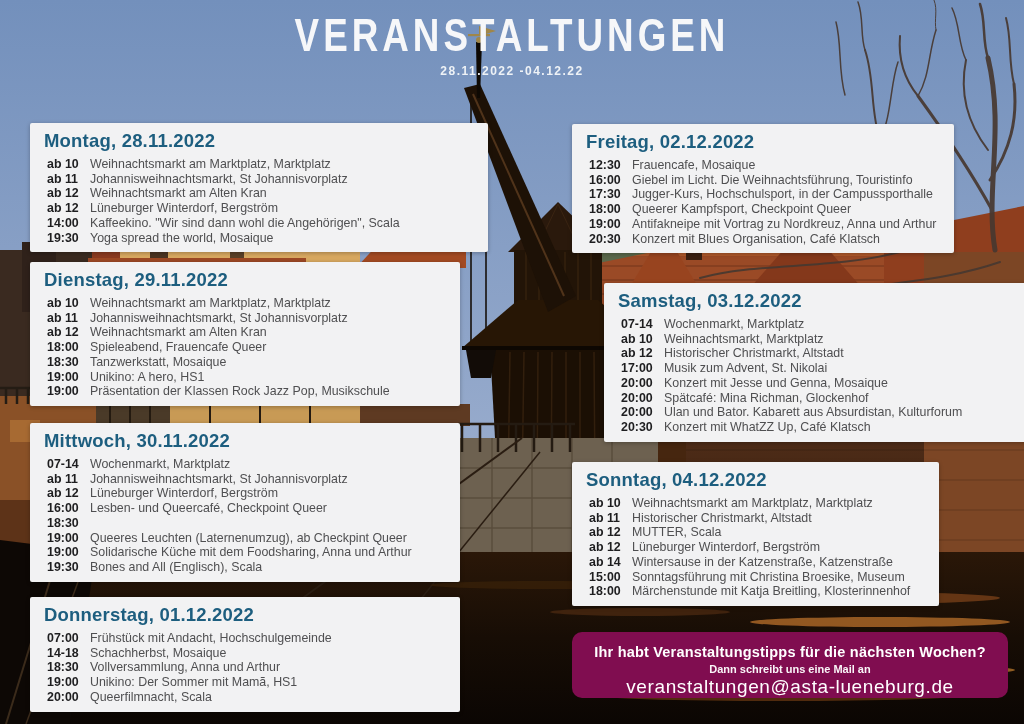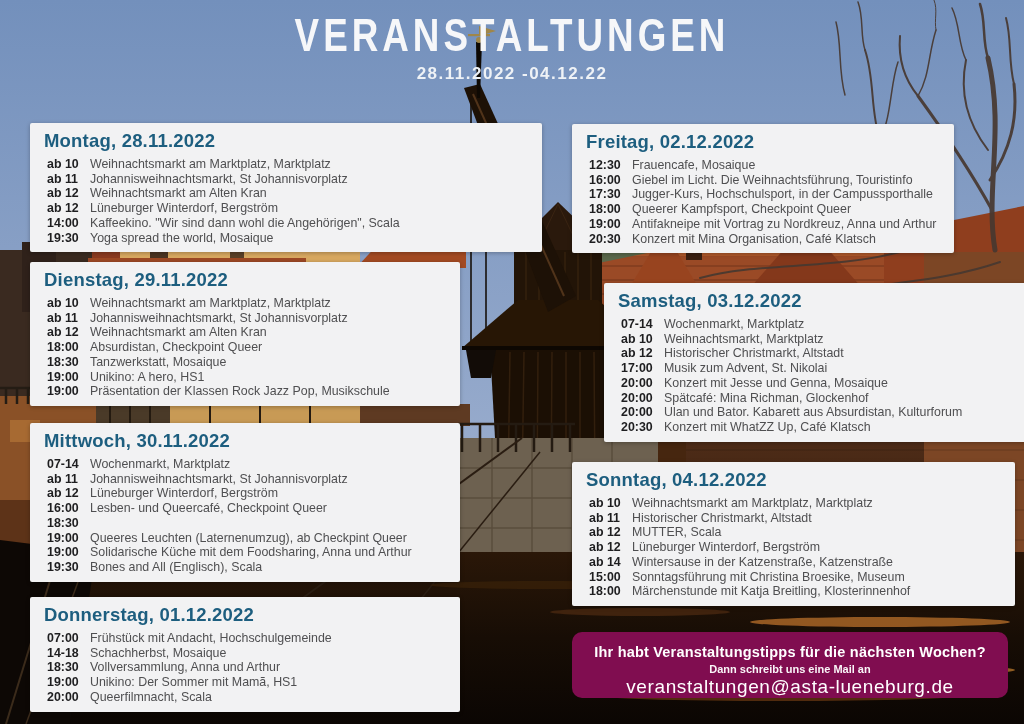--- a/index.html
+++ b/index.html
@@ -4,38 +4,38 @@
 <style>
   html,body{margin:0;padding:0;background:#1a1a1a;}
   .poster{position:relative;width:1024px;height:724px;overflow:hidden;
           font-family:"Liberation Sans",sans-serif;background:#000000;}
   .bg{position:absolute;inset:0;}
 
   .title{position:absolute;top:8px;left:0;width:100%;margin:0;text-align:center;
          color:#f6f7f9;font-size:46px;font-weight:700;letter-spacing:5px;
          transform:scaleX(.8);transform-origin:center;white-space:nowrap;}
   .subtitle{position:absolute;top:64px;left:0;width:100%;text-align:center;
-            color:#eef2f6;font-size:17px;font-weight:700;letter-spacing:1.5px;}
+            color:#eef2f6;font-size:12px;font-weight:700;letter-spacing:1.5px;}
 
   .card{position:absolute;background:#f2f2f3;border-radius:2px;
         padding:8px 14px 7px 14px;box-sizing:border-box;
         box-shadow:0 1px 4px rgba(0,0,0,.28);}
   .card-title{margin:0 0 6px 0;font-size:18.5px;line-height:20px;font-weight:700;
               color:#1d5e7f;letter-spacing:.2px;}
   .event-row{display:flex;font-size:12.4px;line-height:14.7px;}
   .time{flex:0 0 46px;width:46px;font-weight:700;color:#1e1e20;padding-left:3px;box-sizing:border-box;}
   .desc{flex:1;color:#4f4f51;}
 
-  .card-0{left:30px;top:123px;width:512px;}
+  .card-0{left:30px;top:123px;width:458px;}
   .card-1{left:30px;top:262px;width:430px;}
   .card-2{left:30px;top:423px;width:430px;}
   .card-3{left:30px;top:597px;width:430px;}
   .card-4{left:572px;top:124px;width:382px;}
   .card-5{left:604px;top:283px;width:433px;}
-  .card-6{left:572px;top:462px;width:443px;}
+  .card-6{left:572px;top:462px;width:367px;}
 
   .footer{position:absolute;left:572px;top:632px;width:436px;height:66px;
           background:#800d50;color:#fff;text-align:center;box-sizing:border-box;
           padding-top:12px;border-radius:10px;}
   .footer-line1{font-size:14.5px;font-weight:700;letter-spacing:.2px;}
   .footer-line2{font-size:11px;font-weight:700;margin-top:3px;opacity:.96;}
   .footer-email{font-size:19px;font-weight:400;margin-top:1px;letter-spacing:.6px;}
 </style>
 </head>
 <body>
@@ -303,21 +303,21 @@
         <div class="event-row">
           <span class="time">ab 11</span>
           <span class="desc">Johannisweihnachtsmarkt, St Johannisvorplatz</span>
         </div>
         <div class="event-row">
           <span class="time">ab 12</span>
           <span class="desc">Weihnachtsmarkt am Alten Kran</span>
         </div>
         <div class="event-row">
           <span class="time">18:00</span>
-          <span class="desc">Absurdistan, Checkpoint Queer</span>
+          <span class="desc">Spieleabend, Frauencafe Queer</span>
         </div>
         <div class="event-row">
           <span class="time">18:30</span>
           <span class="desc">Tanzwerkstatt, Mosaique</span>
         </div>
         <div class="event-row">
           <span class="time">19:00</span>
           <span class="desc">Unikino: A hero, HS1</span>
         </div>
         <div class="event-row">
@@ -405,21 +405,21 @@
         <div class="event-row">
           <span class="time">18:00</span>
           <span class="desc">Queerer Kampfsport, Checkpoint Queer</span>
         </div>
         <div class="event-row">
           <span class="time">19:00</span>
           <span class="desc">Antifakneipe mit Vortrag zu Nordkreuz, Anna und Arthur</span>
         </div>
         <div class="event-row">
           <span class="time">20:30</span>
-          <span class="desc">Konzert mit Mina Organisation, Café Klatsch</span>
+          <span class="desc">Konzert mit Blues Organisation, Café Klatsch</span>
         </div>
       </div>
   </section>
   <section class="card card-5">
     <h2 class="card-title">Samstag, 03.12.2022</h2>
     <div class="events">
         <div class="event-row">
           <span class="time">07-14</span>
           <span class="desc">Wochenmarkt, Marktplatz</span>
         </div>

